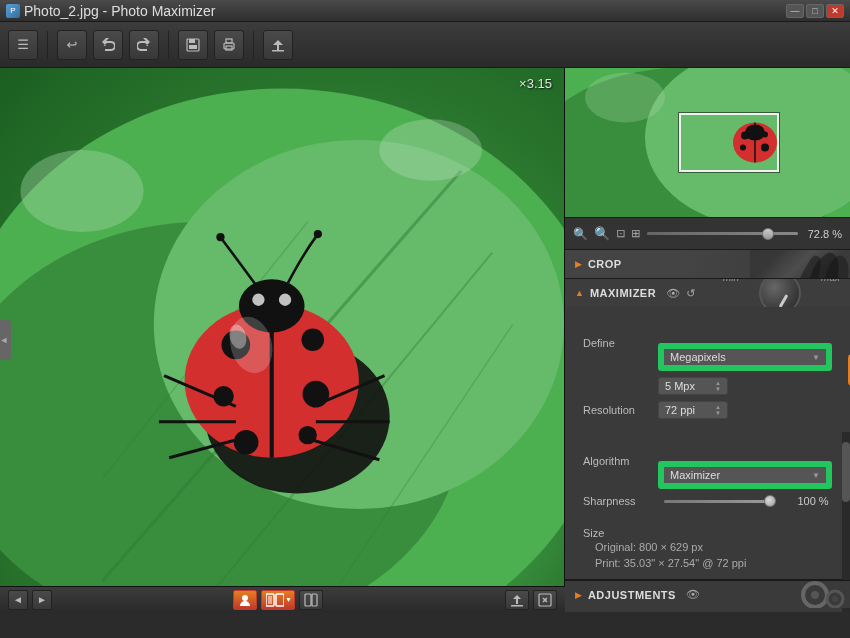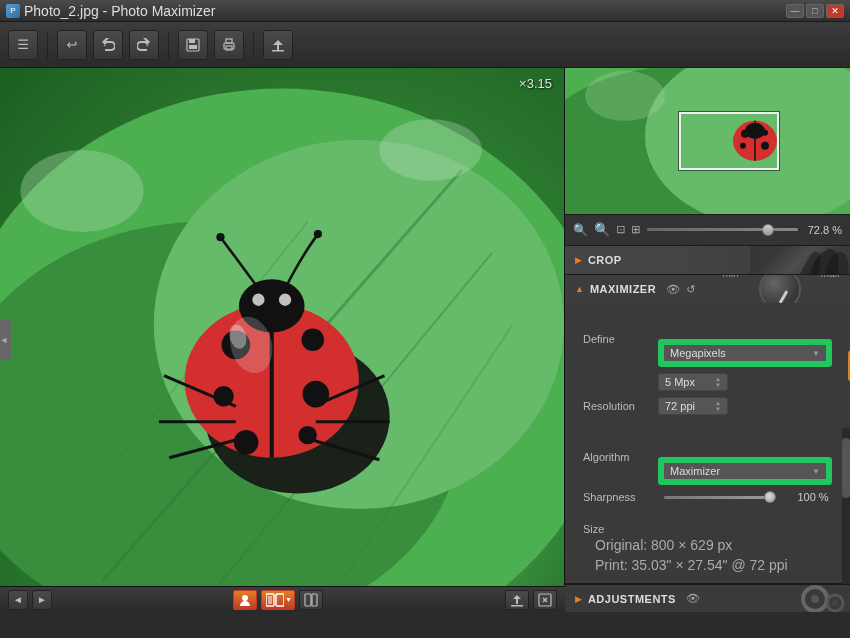--- a/index.html
+++ b/index.html
@@ -374,21 +374,21 @@
       border-radius: 50%;
       border: 1px solid #777;
     }
     .sharpness-pct { color: #ccc; font-size: 11px; width: 38px; text-align: center; margin-left: 18px; }
 
     .size-section {
       margin-top: 20px;
     }
     .size-row {
       color: #aaa;
-      font-size: 14px;
+      font-size: 11px;
       padding: 2px 0;
       padding-left: 12px;
     }
 
     
     .adjustments-header {
       height: 28px;
       background: #3a3a3a;
       display: flex;
       align-items: center;

